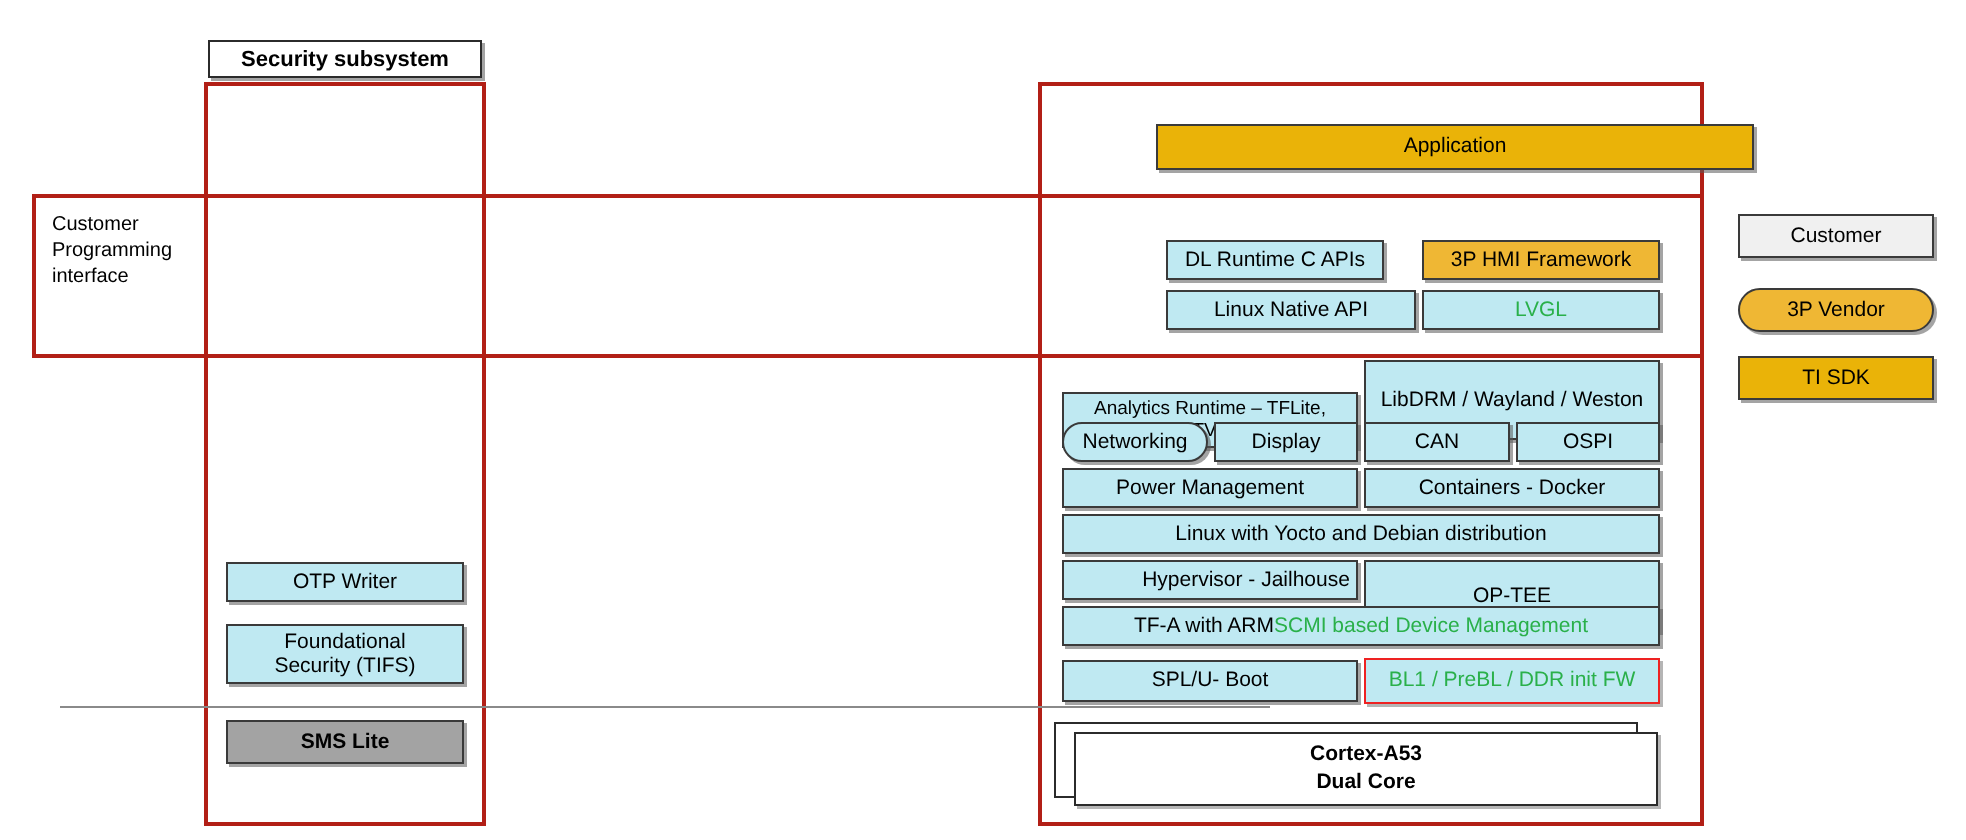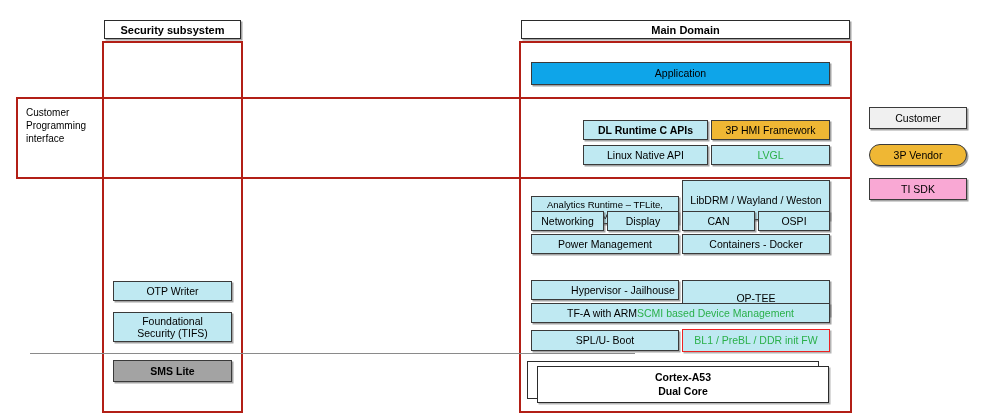--- a/index.html
+++ b/index.html
@@ -31,21 +31,21 @@
     font-size: 10.5px;
     line-height: 1.18;
     color: #000000;
     border: 1px solid #3a3a3a;
     background: #bfe9f2;
     box-shadow: 1.5px 1.5px 0 rgba(90,90,90,0.55);
     padding: 0 2px;
   }
   .blk.ti      { background: #bfe9f2; }
   .blk.vendor  { background: #efb734; }
-  .blk.customer{ background: #0ea5e9; }
+  .blk.customer{ background: #eab308; margin-left: 47px; }
   .blk.plain   { background: #a3a3a3; box-shadow: 1.5px 1.5px 0 rgba(90,90,90,0.55); }
   .blk.bold    { font-weight: bold; }
   .blk.redline { border: 1.5px solid #ee2222; box-shadow: 1.5px 1.5px 0 rgba(90,90,90,0.45); }
   .green { color: #2ab04a; }
 
   
   .caption {
     position: absolute;
     box-sizing: border-box;
     display: flex;
@@ -124,21 +124,20 @@
     white-space: pre-line;
   }
 </style>
 </head>
 <body>
 
 <div id="canvas">
 
   <div class="caption" style="left:104px; top:20px; width:137px; height:19px;">Security subsystem</div>
 
-  <div class="caption" style="left:521px; top:20px; width:329px; height:19px;">Main Domain</div>
 
   <div class="redbox" style="left:102px; top:41px; width:141px; height:372px;"></div>
 
   <div class="redbox" style="left:519px; top:41px; width:333px; height:372px;"></div>
 
   <div class="redbox" style="left:16px; top:97px; width:836px; height:82px;"></div>
 
   <div class="cpi-label" style="left:18px; top:99px; width:84px; height:78px;">Customer
 Programming
 interface</div>
@@ -147,45 +146,46 @@
 
   <div class="blk ti" style="left:113px; top:281px; width:119px; height:20px;">OTP Writer</div>
 
   <div class="blk ti" style="left:113px; top:312px; width:119px; height:30px; white-space:pre-line;">Foundational
 Security (TIFS)</div>
 
   <div class="blk plain bold" style="left:113px; top:360px; width:119px; height:22px;">SMS Lite</div>
 
   <div class="blk customer" style="left:531px; top:62px; width:299px; height:23px;">Application</div>
 
-  <div class="blk ti" style="left:583px; top:120px; width:125px; height:20px;font-weight:bold;">DL Runtime C APIs</div>
+  <div class="blk ti" style="left:583px; top:120px; width:109px; height:20px;">DL Runtime C APIs</div>
 
   <div class="blk vendor" style="left:711px; top:120px; width:119px; height:20px;">3P HMI Framework</div>
 
   <div class="blk ti" style="left:583px; top:145px; width:125px; height:20px;">Linux Native API</div>
 
   <div class="blk ti green" style="left:711px; top:145px; width:119px; height:20px;">LVGL</div>
 
   <div class="blk ti" style="left:531px; top:180px; width:148px; height:28px; white-space:pre-line; font-size:9.5px;margin-top:16px;">Analytics Runtime – TFLite,
 ONNX, TVM (ARM)</div>
 
   <div class="blk ti" style="left:682px; top:180px; width:148px; height:40px;">LibDRM / Wayland / Weston</div>
 
-  <div class="blk ti" style="left:531px; top:211px; width:73px; height:20px;">Networking</div>
+  <div class="blk ti" style="left:531px; top:211px; width:73px; height:20px;border-radius:10px;">Networking</div>
 
   <div class="blk ti" style="left:607px; top:211px; width:72px; height:20px;">Display</div>
 
   <div class="blk ti" style="left:682px; top:211px; width:73px; height:20px;">CAN</div>
 
   <div class="blk ti" style="left:758px; top:211px; width:72px; height:20px;">OSPI</div>
 
   <div class="blk ti" style="left:531px; top:234px; width:148px; height:20px;">Power Management</div>
 
   <div class="blk ti" style="left:682px; top:234px; width:148px; height:20px;">Containers - Docker</div>
 
+  <div class="blk ti" style="left:531px; top:257px; width:299px; height:20px;">Linux with Yocto and Debian distribution</div>
 
   <div class="blk ti" style="left:531px; top:280px; width:148px; height:20px;padding-left:38px;">Hypervisor - Jailhouse</div>
 
   <div class="blk ti" style="left:682px; top:280px; width:148px; height:36px;">OP-TEE</div>
 
   <div class="blk ti" style="left:531px; top:303px; width:299px; height:20px;">
     <span>TF-A with ARM </span>
       <span class="green">SCMI based Device Management</span>
   </div>
 
@@ -196,15 +196,15 @@
   <div class="core-stack" style="left:527px; top:361px; width:306px; height:46px;">
     <div class="core-back" style="left:0px; top:0px; width:292px; height:38px;"></div>
     <div class="core-front" style="left:10px; top:5px; width:292px; height:37px;text-align:center;">Cortex-A53
 Dual Core</div>
   </div>
 
   <div class="legend-item customer" style="left:869px; top:107px; width:98px; height:22px; background:#f0f0f0;">Customer</div>
 
   <div class="legend-item" style="left:869px; top:144px; width:98px; height:22px; background:#efb734;border-radius:11px;">3P Vendor</div>
 
-  <div class="legend-item" style="left:869px; top:178px; width:98px; height:22px; background:#f9a8d4;">TI SDK</div>
+  <div class="legend-item" style="left:869px; top:178px; width:98px; height:22px; background:#eab308;">TI SDK</div>
 
 </div>
 
 </body></html>

